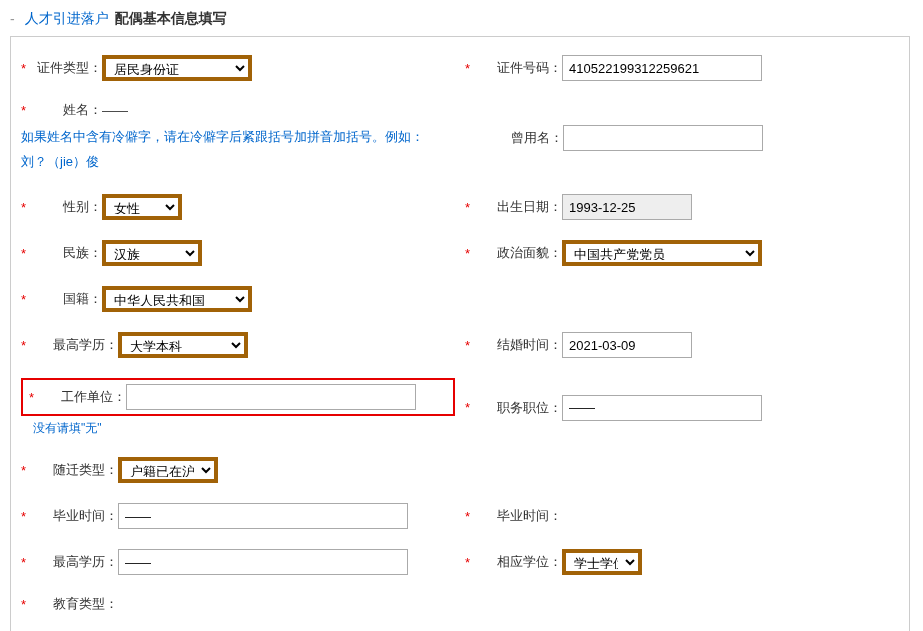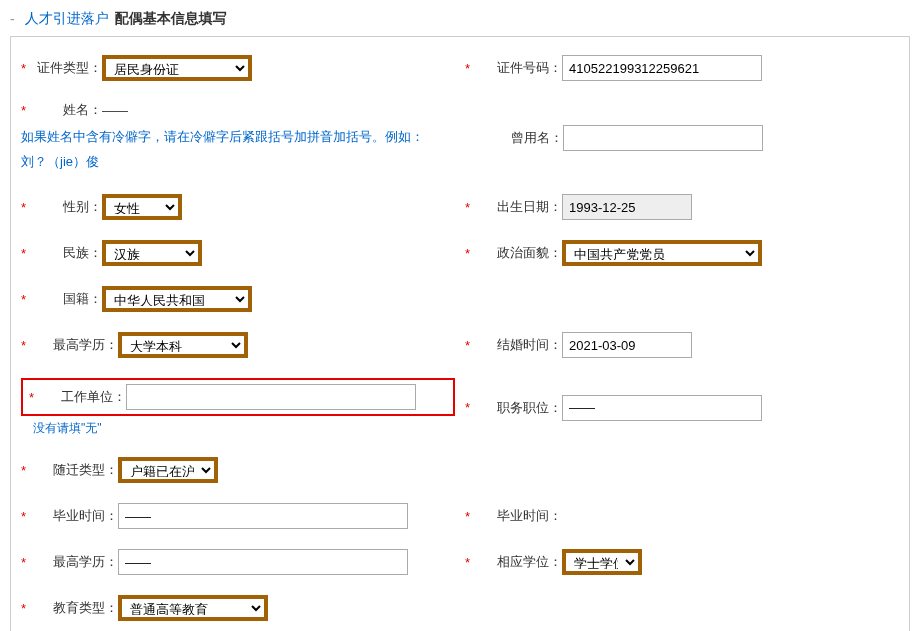--- a/index.html
+++ b/index.html
@@ -157,20 +157,17 @@
       <span class="star">*</span>
       <span class="label label-wider">相应学位：</span>
       <select class="value-select w80">
         <option>学士学位</option>
       </select>
     </div>
 
     <div class="row">
       <span class="star">*</span>
       <span class="label label-wider">教育类型：</span>
-      <select class="value-select w150">
-        <option>普通高等教育</option>
-      </select>
     </div>
     <div class="row"></div>
 
   </div>
 </div>
 
 </body></html>

